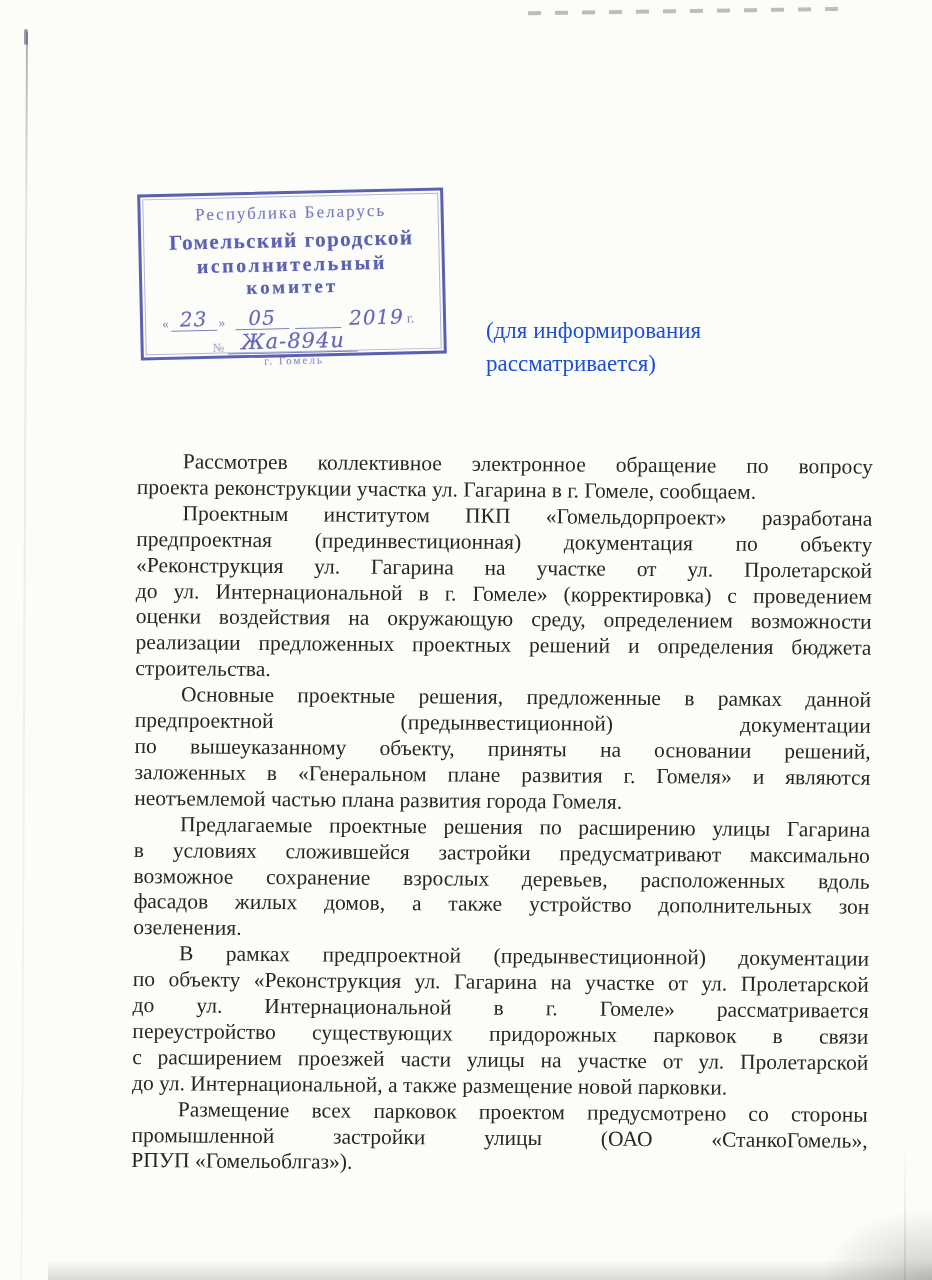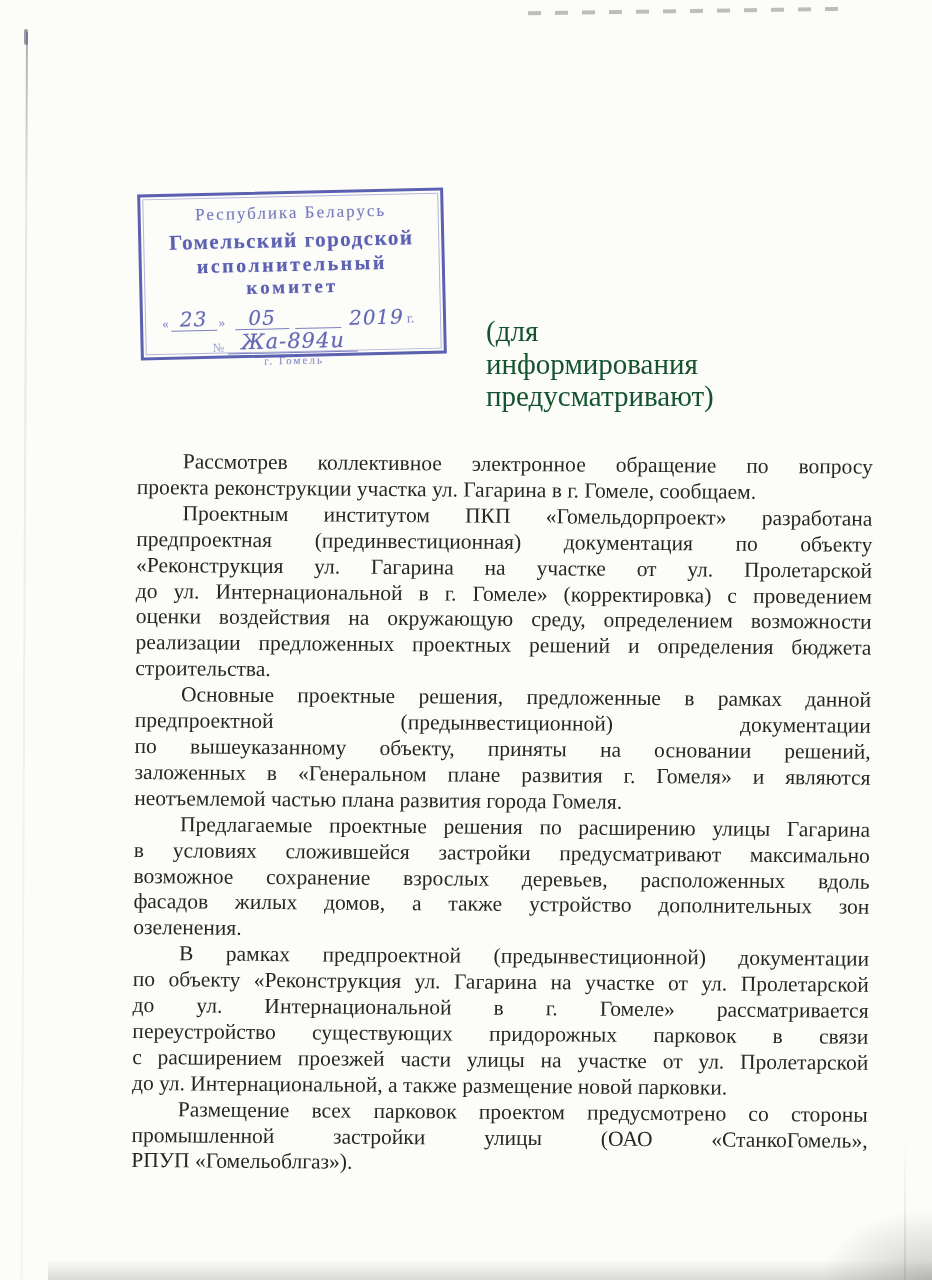--- a/index.html
+++ b/index.html
@@ -83,21 +83,21 @@
     font-size:12px;
   }
   .no{opacity:.55;margin-right:4px;line-height:14px;}
   .seg.numv{min-width:118px;padding:0 6px;}
   .hw.big{font-size:21px;line-height:21px;}
   .s-city{margin-top:1px;font-size:11px;letter-spacing:2px;opacity:.72;}
 
   
   .annotation{
     position:absolute;left:486px;top:315px;width:260px;
-    font-size:29px;line-height:32.5px;color:#14532d;
+    font-size:23px;line-height:32.5px;color:#1d4ed8;
   }
 
   
   .letter-body{
     position:absolute;left:137px;top:449px;width:736px;
     transform:rotate(0.45deg);transform-origin:top left;
     font-size:21.5px;line-height:25.9px;color:#262626;
   }
   .para{margin:0;}
   .line{
@@ -140,21 +140,21 @@
       <div class="s-num">
         <span class="no">№</span>
         <span class="seg numv"><span class="hw big">Жа-894и</span></span>
       </div>
       <div class="s-city">г. Гомель</div>
     </div>
   </div>
 
   <div class="annotation">
     <div>(для информирования</div>
-    <div>предусматривают)</div>
+    <div>рассматривается)</div>
   </div>
 
   <div class="letter-body" style="color: rgb(38, 38, 38);">
       <div class="para">
         <div class="line first">Рассмотрев коллективное электронное обращение по вопросу</div>
         <div class="line last">проекта реконструкции участка ул. Гагарина в г. Гомеле, сообщаем.</div>
       </div>
       <div class="para">
         <div class="line first">Проектным институтом ПКП «Гомельдорпроект» разработана</div>
         <div class="line">предпроектная (прединвестиционная) документация по объекту</div>

